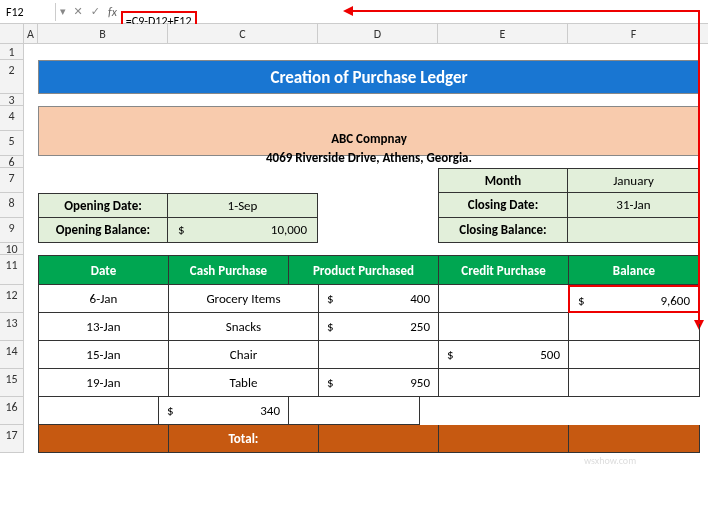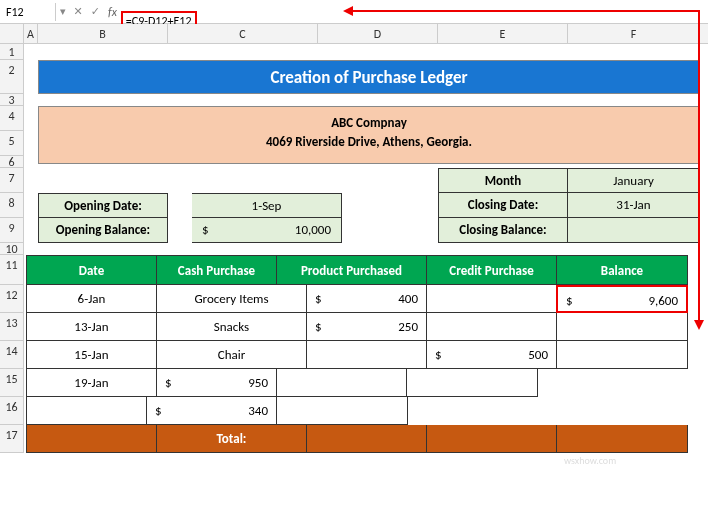--- a/index.html
+++ b/index.html
@@ -37,56 +37,56 @@
     .row-h.r7, .row-h.r8, .row-h.r9 { height: 25px; }
     .row-h.r10 { height: 12px; line-height: 12px; }
     .row-h.r11 { height: 30px; }
     .row-h.r12, .row-h.r13, .row-h.r14, .row-h.r15, .row-h.r16, .row-h.r17 { height: 28px; }
     
     .sheet-content { position: relative; width: 676px; }
     .sheet-content > div { position: absolute; }
     
     .title-banner { left: 14px; top: 16px; width: 662px; height: 34px; background: #1976D2; color: #fff; text-align: center; line-height: 34px; font-size: 17px; font-weight: bold; border: 1px solid #888; }
     
-    .company-box { left: 14px; top: 62px; width: 662px; height: 58px; background: #F8CBAD; border: 1px solid #888; text-align: center; padding-top: 6px; font-weight: bold; }
+    .company-box { left: 14px; top: 62px; width: 662px; height: 50px; background: #F8CBAD; border: 1px solid #888; text-align: center; padding-top: 22px; font-weight: bold; }
     .company-box div { line-height: 19px; }
     
     .opening-section { left: 14px; top: 149px; }
-    .green-box { display: flex; gap: 24px; }
+    .green-box { display: flex; }
     .green-label { background: #E2EFDA; border: 1px solid #333; font-weight: bold; text-align: center; padding: 4px 6px; }
     .green-value { background: #E2EFDA; border: 1px solid #333; text-align: center; padding: 4px 6px; border-left: none; }
     .opening-date .green-label { width: 130px; height: 25px; }
     .opening-date .green-value { width: 150px; height: 25px; }
     .opening-balance .green-label { width: 130px; height: 25px; border-top: none; text-align: center; }
     .opening-balance .green-value { width: 150px; height: 25px; border-top: none; border-left: none; display: flex; justify-content: space-between; padding: 4px 10px; }
     
     .month-section { left: 414px; top: 124px; }
     .month-row, .closing-row { display: flex; }
     .month-row .green-label, .closing-row .green-label { width: 130px; height: 25px; }
     .month-row .green-value, .closing-row .green-value { width: 132px; height: 25px; }
     .closing-row .green-label, .closing-row .green-value { border-top: none; }
     
-    .table-section { left: 2px; top: 211px; width: 662px; }
+    .table-section { left: 14px; top: 211px; width: 662px; }
     .table-header { display: flex; height: 30px; }
     .th { background: #00A651; color: #fff; font-weight: bold; text-align: center; line-height: 30px; border: 1px solid #333; border-right: none; }
     .th:last-child { border-right: 1px solid #333; }
     .th1 { width: 130px; } .th2 { width: 150px; } .th3 { width: 120px; } .th4 { width: 130px; } .th5 { width: 132px; }
     
     .table-row { display: flex; height: 28px; }
     .td { border: 1px solid #333; border-top: none; border-right: none; text-align: center; line-height: 28px; padding: 0 8px; }
     .td:last-child { border-right: 1px solid #333; }
     .td1 { width: 130px; } .td2 { width: 150px; } .td3 { width: 120px; } .td4 { width: 130px; } .td5 { width: 132px; }
     .td-money { display: flex; justify-content: space-between; text-align: left; }
     
     .total-row .td { background: #C65911; color: #fff; font-weight: bold; }
     .total-row .td1 { background: #C65911; }
     
     .balance-highlight { border: 2px solid #e00 !important; border-top: 2px solid #e00 !important; }
     
-    .watermark { color: #ddd; font-size: 10px; }
+    .watermark { color: #ddd; font-size: 10px; margin-left: 20px; }
   </style>
 </head>
 <body>
 
 <div class="name-box-bar">
   <div class="name-box">F12</div>
   <div class="fx-controls">
     <span>▾</span>
     <span>✕</span>
     <span>✓</span>
@@ -222,20 +222,21 @@
               <span>$</span>
               <span>500</span>
             </div>
           <div class="td td5 td-money">
               <span></span>
               <span></span>
             </div>
         </div>
         <div class="table-row">
           <div class="td td1">19-Jan</div>
+          <div class="td td2">Table</div>
           <div class="td td3 td-money">
               <span>$</span>
               <span>950</span>
             </div>
           <div class="td td4 td-money">
               <span></span>
               <span></span>
             </div>
           <div class="td td5 td-money">
               <span></span>

